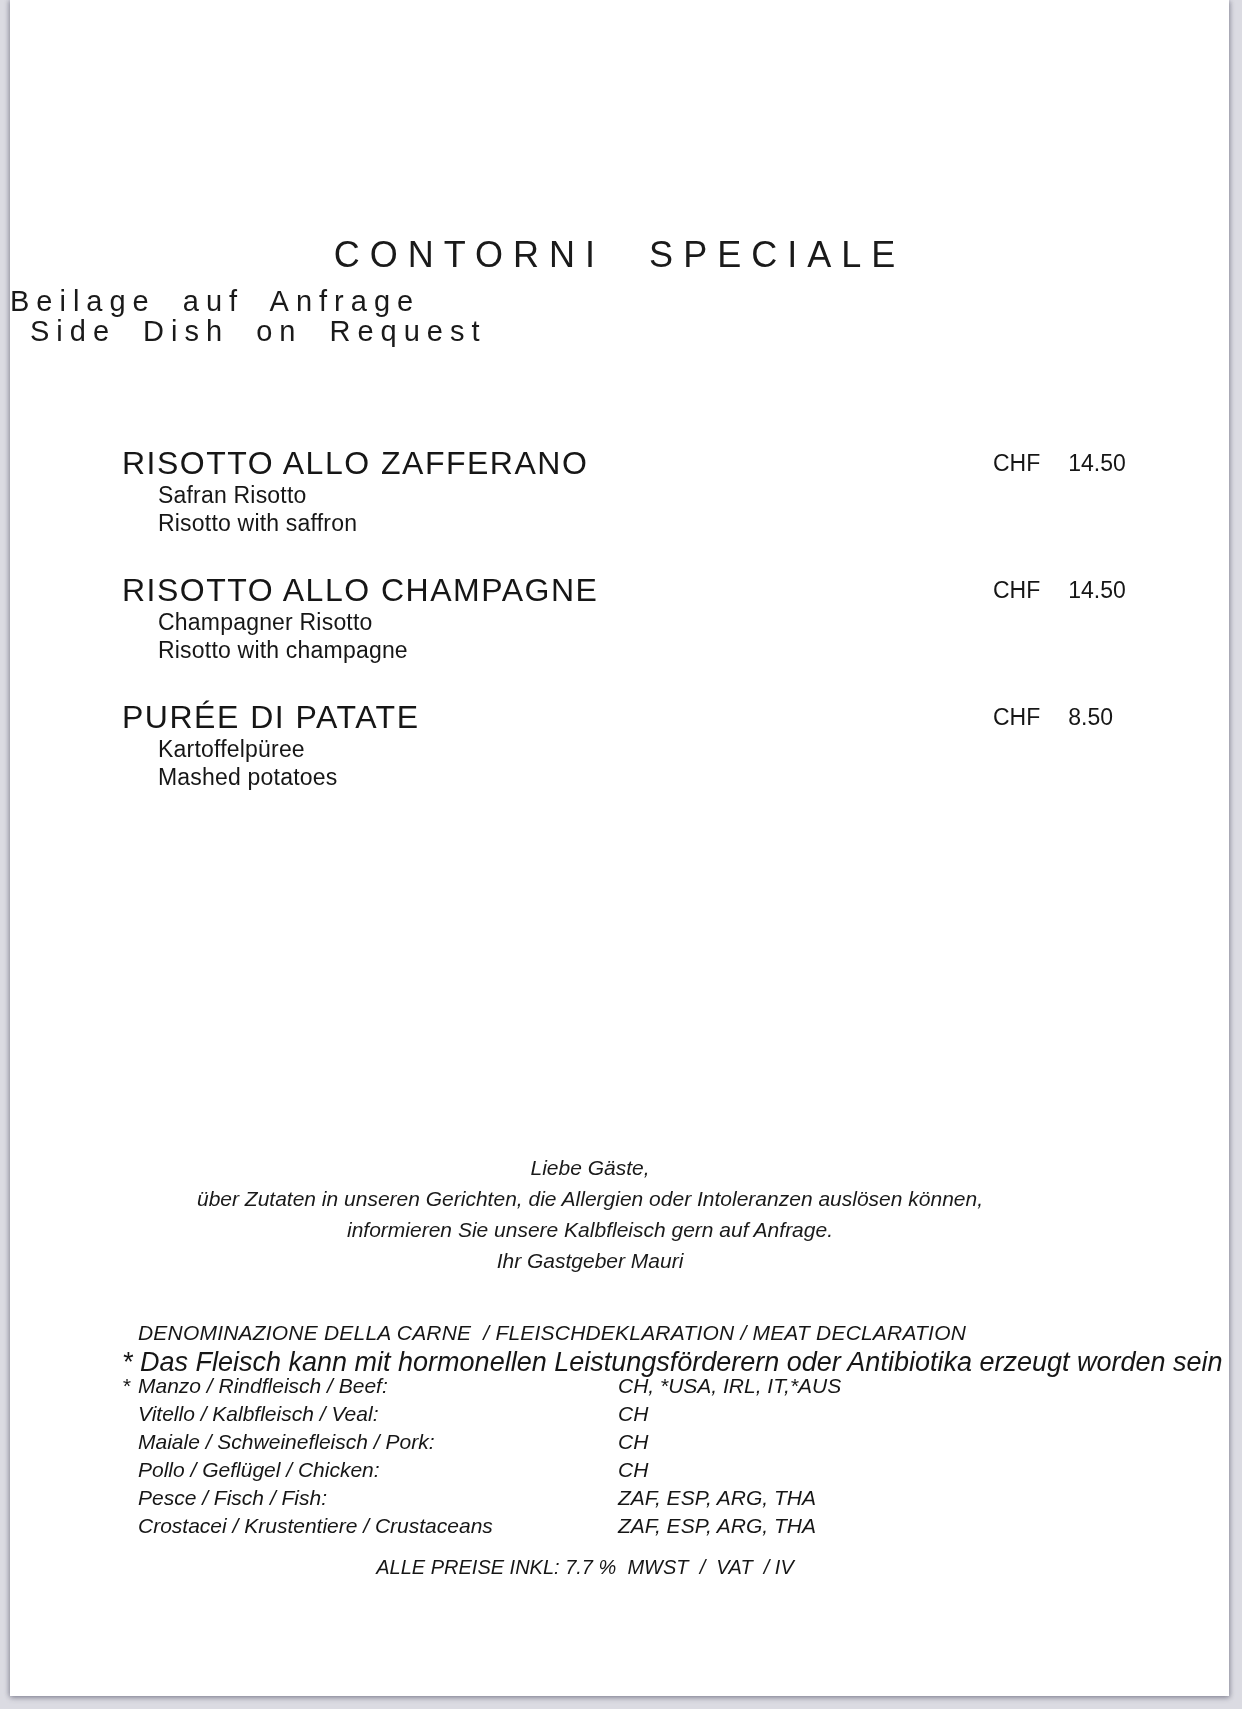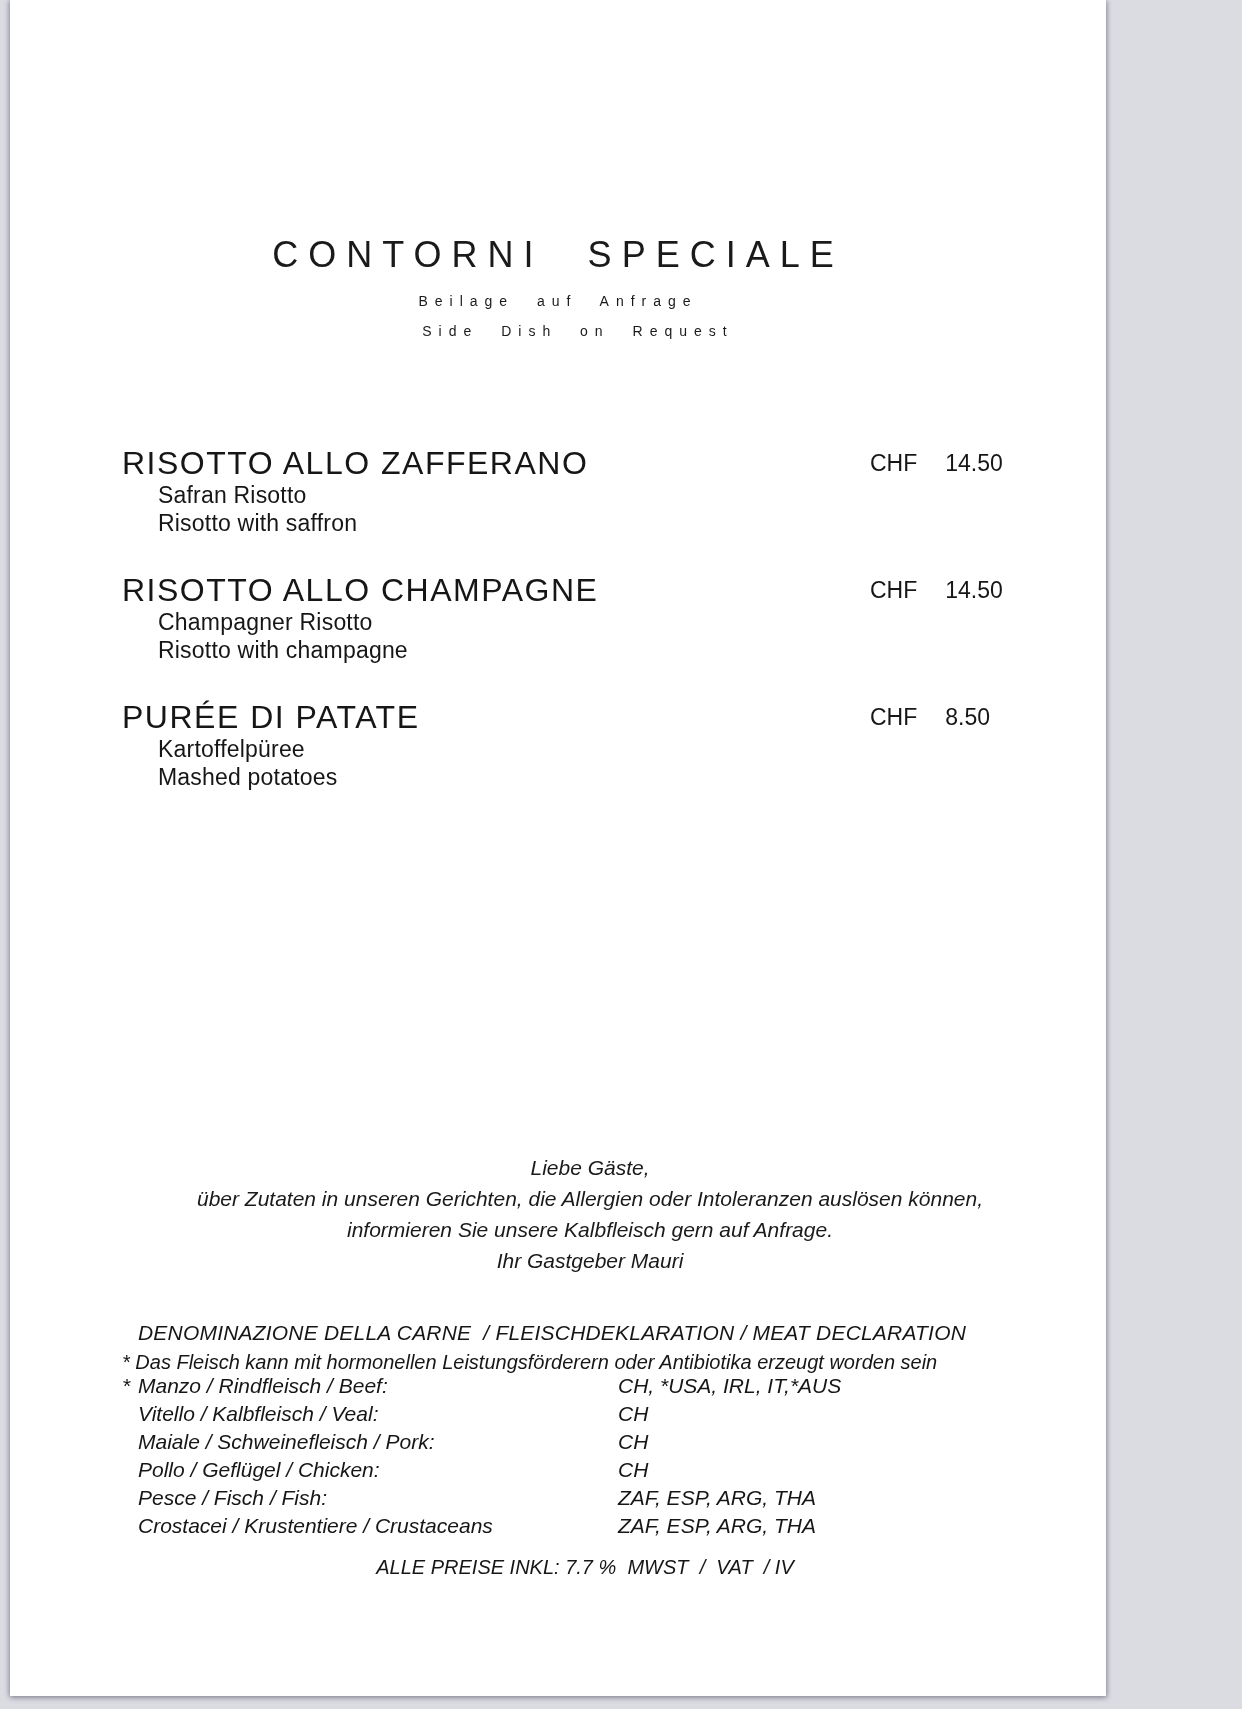--- a/index.html
+++ b/index.html
@@ -11,39 +11,38 @@
     position: relative;
     width: 1242px;
     height: 1709px;
     background: #dbdbe2;
     overflow: hidden;
   }
   .page {
     position: absolute;
     left: 10px;
     top: 0;
-    width: 1096px;
+    width: 1219px;
     height: 1696px;
     background: #ffffff;
     box-shadow: -2px 0 4px rgba(70,70,90,.28), 2px 1px 4px rgba(70,70,90,.28), 0 3px 5px rgba(70,70,90,.22);
     color: #161616;
   }
   
   .doc-title {
     position: absolute; top: 234px; left: 0; width: 100%;
     text-align: center;
     font-size: 36px; line-height: 42px;
     letter-spacing: 10px; word-spacing: 24px;
     color: #1a1a1a;
     white-space: nowrap;
   }
   .doc-subtitle {
     position: absolute; left: 0; width: 100%;
-    text-align: center;
-    font-size: 14px; line-height: 28px;
+    font-size: 29px; line-height: 28px;
     letter-spacing: 7px; word-spacing: 12px;
     color: #1a1a1a;
     white-space: nowrap;
   }
   .doc-subtitle.de { top: 287px; }
   .doc-subtitle.en { top: 317px; margin-left: 20px; }
   
   .menu-item { position: absolute; left: 112px; }
   .item-name {
     font-size: 32px; line-height: 30px; letter-spacing: 1.5px;
@@ -72,21 +71,21 @@
   }
   .guest-note div { white-space: nowrap; }
   
   .decl-heading {
     position: absolute; top: 1318px; left: 128px;
     font-style: italic; font-size: 21px; line-height: 30px;
     white-space: nowrap; letter-spacing: 0.2px;
   }
   .decl-disclaimer {
     position: absolute; top: 1347px; left: 112px;
-    font-style: italic; font-size: 20px; line-height: 30px;
+    font-style: italic; font-size: 27px; line-height: 30px;
     white-space: nowrap;
   }
   .decl-rows { position: absolute; top: 1374px; left: 112px; width: 900px; }
   .decl-row { position: relative; height: 28px; font-style: italic; font-size: 21px; }
   .decl-marker { position: absolute; left: 0; top: 0; }
   .decl-label  { position: absolute; left: 16px; top: 0; white-space: nowrap; }
   .decl-origin { position: absolute; left: 468px; top: 0; white-space: nowrap; margin-left: 28px; }
   
   .price-footer {
     position: absolute; top: 1552px; left: 0; width: 1150px;

